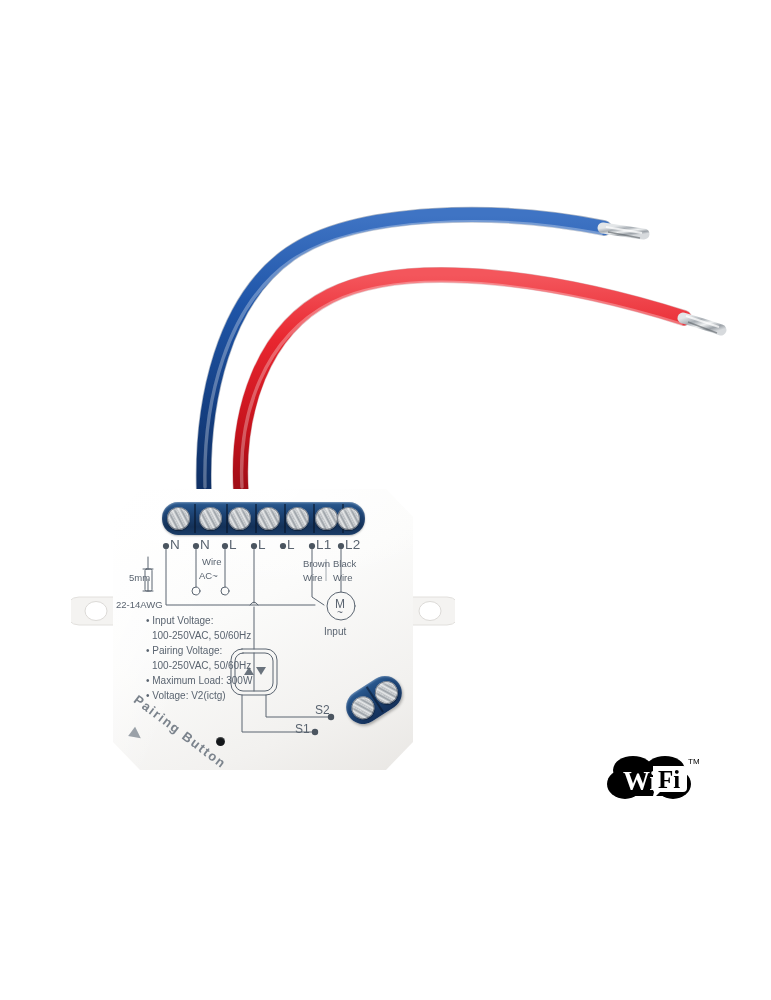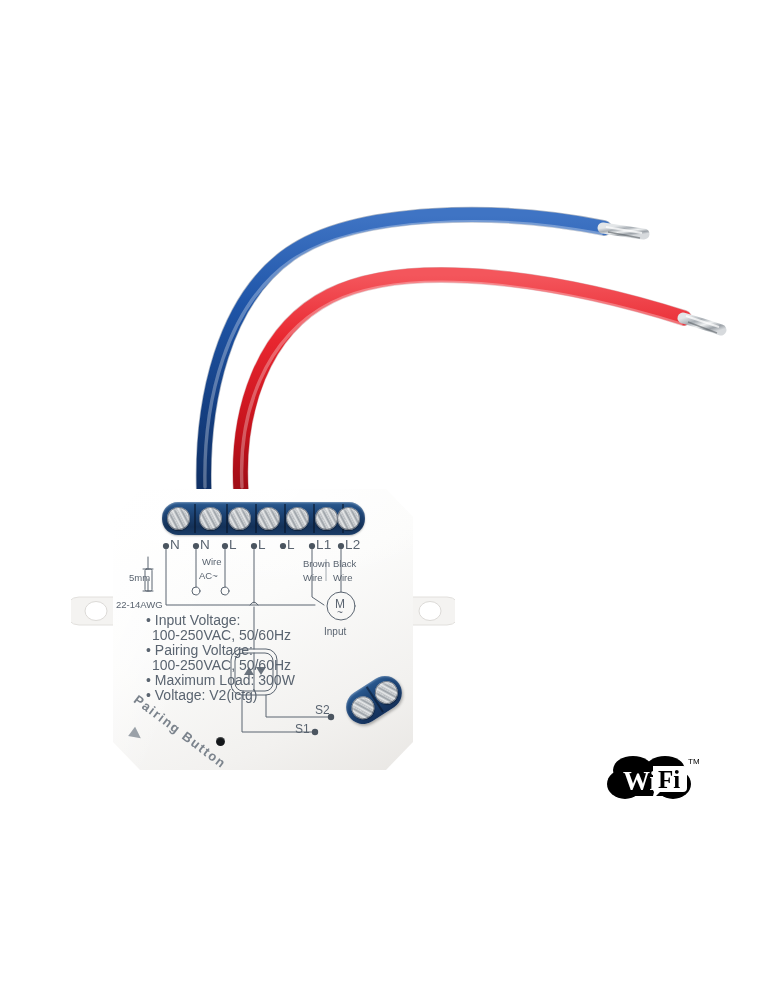--- a/index.html
+++ b/index.html
@@ -55,21 +55,21 @@
     border-radius:17px;
     box-shadow:inset 0 1px 2px rgba(255,255,255,.3), 0 2px 3px rgba(0,0,0,.3);
   }
   .sideterm .screw{top:5.5px;width:23px;height:23px;}
   .sideterm .sep{top:2px;height:30px;}
 
   
   .print{position:absolute;color:#5a6470;font-family:"Liberation Sans",sans-serif;white-space:nowrap;}
   .lbl-term{font-size:13.5px;letter-spacing:.2px;}
   .lbl-small{font-size:9.5px;line-height:11.5px;}
-  .lbl-spec{font-size:14px;line-height:15.4px;}
+  .lbl-spec{font-size:10px;line-height:15.4px;}
   .lbl-s{font-size:12px;}
   .lbl-motor{font-size:10px;}
 
   .pairing{
     position:absolute;left:27px;top:203px;width:120px;
     transform:rotate(37deg);transform-origin:0 0;
     color:#7b838c;font-size:13px;font-weight:bold;letter-spacing:1.6px;
   }
   .pairdot{
     position:absolute;left:103px;top:248px;width:9px;height:9px;border-radius:50%;

